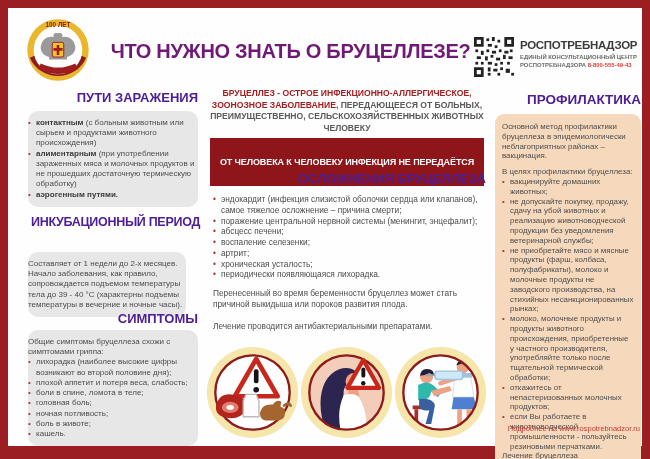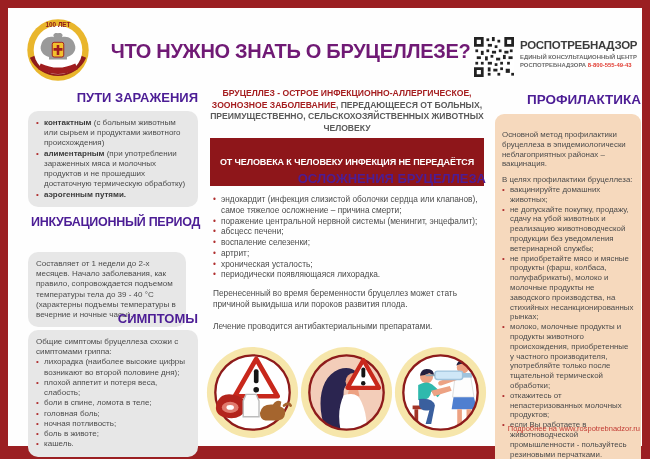--- a/index.html
+++ b/index.html
@@ -12,21 +12,21 @@
   .title { position:absolute; left:100px; top:32px; width:365px; text-align:center;
            font-size:20px; font-weight:bold; color:#701a75; letter-spacing:-0.3px; }
   .qr { position:absolute; left:466px; top:29px; width:40px; height:40px; }
   .agency { position:absolute; left:512px; top:31px; width:122px; }
   .agency-name { font-size:11.5px; font-weight:bold; color:#3c3c3c; letter-spacing:-0.3px; }
   .agency-sub { margin-top:3px; font-size:5.9px; color:#6b6b6b; font-weight:bold; line-height:1.35; }
   .agency-sub .phone { color:#e03a30; }
 
   
   .sec-h { position:absolute; font-weight:bold; color:#4c1d95; text-align:right; }
-  .gbox { position:absolute; background:#e7e7e7; border-radius:10px; padding:7px 8px;
+  .gbox { position:absolute; background:#e7e7e7; border-radius:10px; padding:7px 0;
           font-size:8px; color:#4c4c4c; line-height:1.28; }
   .blist li { list-style:none; position:relative; padding-left:8px; }
   .blist li::before { content:"•"; position:absolute; left:0; color:#b03030; }
   b.dark { color:#3a3a3a; }
 
   
   .h-paths  { left:20px; top:82px;  width:170px; font-size:13px; }
   .box-paths { left:20px; top:103px; width:170px; }
   .h-incub  { left:18px; top:207px; width:174px; font-size:12.5px; letter-spacing:-0.3px; }
   .box-incub { left:20px; top:244px; width:158px; }
@@ -45,21 +45,21 @@
                 font-size:8.3px; color:#4c4c4c; line-height:1.3; }
   .mid-note1 { position:absolute; left:205px; top:280px; width:270px; font-size:8.3px; color:#4c4c4c; line-height:1.3; }
   .mid-note2 { position:absolute; left:205px; top:313px; width:270px; font-size:8.3px; color:#4c4c4c; }
   .illos { position:absolute; left:198px; top:338px; width:282px; display:flex; gap:1px; }
   .illos svg { width:93px; height:93px; }
 
   
   .h-prof { left:487px; top:84px; width:146px; font-size:13.5px; }
   .box-prof { position:absolute; left:487px; top:106px; width:146px; background:#f6d9bd;
               border-radius:9px; padding:8px 7px; font-size:7.9px; color:#4c4c4c; line-height:1.24; }
-  .box-prof p { margin-bottom:6px;margin-top:8px; }
+  .box-prof p { margin-bottom:6px; }
   .box-prof .outro { margin-bottom:6px; }
   .footer-link { position:absolute; left:420px; top:416px; width:212px; text-align:right;
                  font-size:7.5px; color:#c23a32; }
 </style>
 </head>
 <body>
 
 <div class="poster">
 
   <svg class="emblem" viewBox="0 0 100 100">

